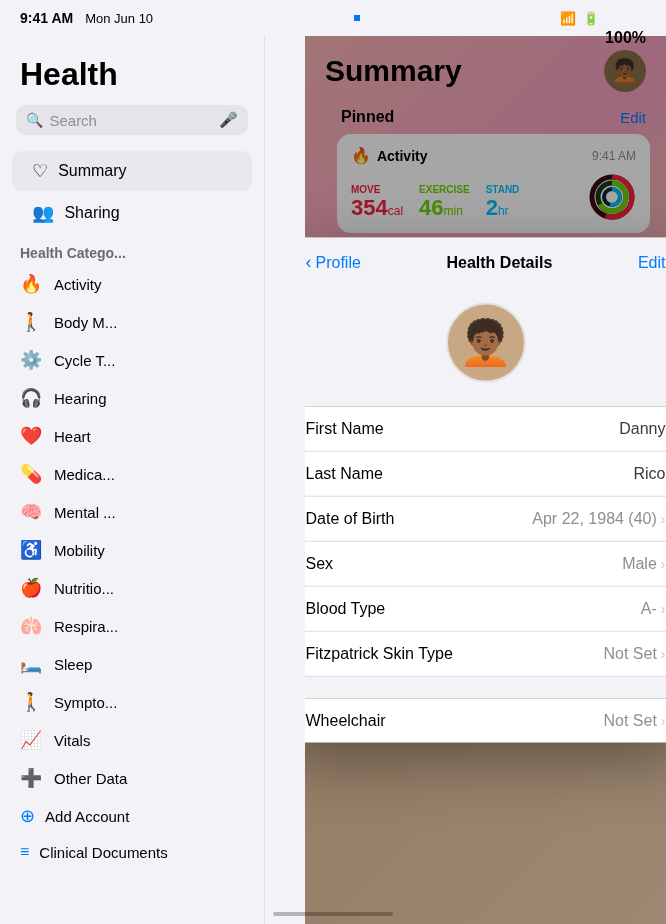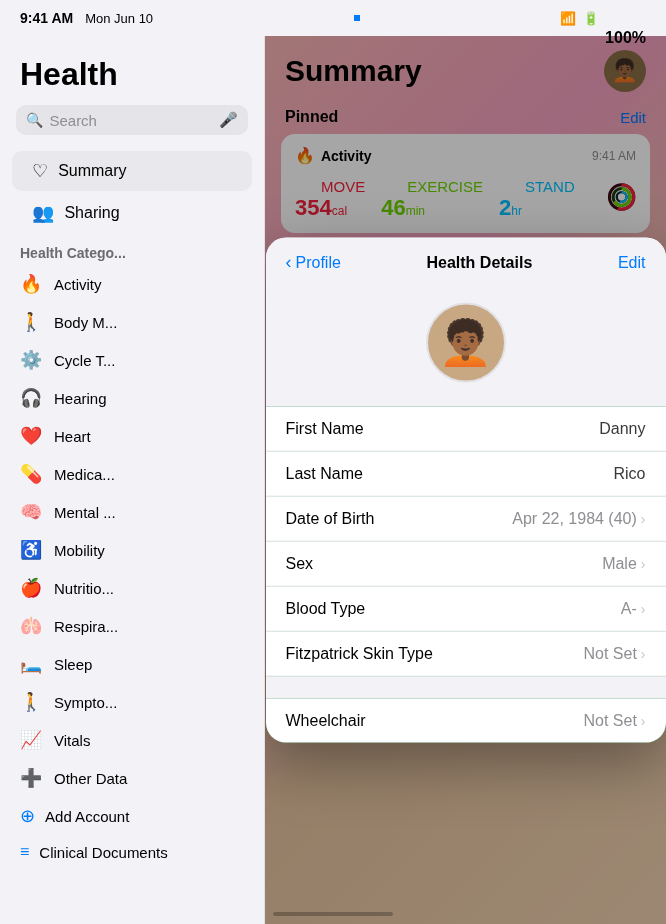--- a/index.html
+++ b/index.html
@@ -28,20 +28,21 @@
     }
     .status-time { font-size: 14px; font-weight: 700; }
     .status-date { font-size: 13px; font-weight: 500; margin-left: 6px; }
     .status-icons { display: flex; align-items: center; gap: 6px; font-size: 13px; }
 
     
     .app-container {
       position: absolute;
       top: 36px; left: 0; right: 0; bottom: 0;
       display: flex;
+      gap: 40px;
     }
 
     
     .sidebar {
       width: 265px;
       background: #f2f2f7;
       display: flex;
       flex-direction: column;
       padding: 16px 0;
       border-right: 1px solid #e0e0e5;
@@ -151,21 +152,21 @@
       background: #8b6f47;
       overflow: hidden;
       display: flex;
       align-items: center;
       justify-content: center;
       font-size: 22px;
     }
 
     .pinned-section {
       position: absolute;
-      top: 68px; left: 16px; right: 16px;
+      top: 68px; left: 32px; right: 16px;
     }
     .pinned-header {
       display: flex;
       justify-content: space-between;
       align-items: center;
       padding: 4px 4px 8px;
     }
     .pinned-label { font-size: 16px; font-weight: 700; color: #000; }
     .edit-btn { font-size: 15px; color: #007aff; }
 
@@ -180,21 +181,21 @@
       display: flex;
       justify-content: space-between;
       align-items: center;
       margin-bottom: 8px;
     }
     .card-title-row { display: flex; align-items: center; gap: 6px; }
     .card-title { font-size: 14px; font-weight: 600; color: #000; }
     .card-time { font-size: 12px; color: #8e8e93; }
     .activity-metrics { display: flex; gap: 16px; align-items: flex-end; }
     .metric { display: flex; flex-direction: column; }
-    .metric-label { font-size: 15px; font-weight: 400; text-transform: uppercase; margin-left: 26px; }
+    .metric-label { font-size: 10px; font-weight: 700; text-transform: uppercase; }
     .metric-value { font-size: 22px; font-weight: 700; }
     .move-color { color: #f4233c; }
     .exercise-color { color: #6dd400; }
     .stand-color { color: #00c2ff; }
 
     
     .small-card {
       background: white;
       border-radius: 14px;
       padding: 12px 14px;

